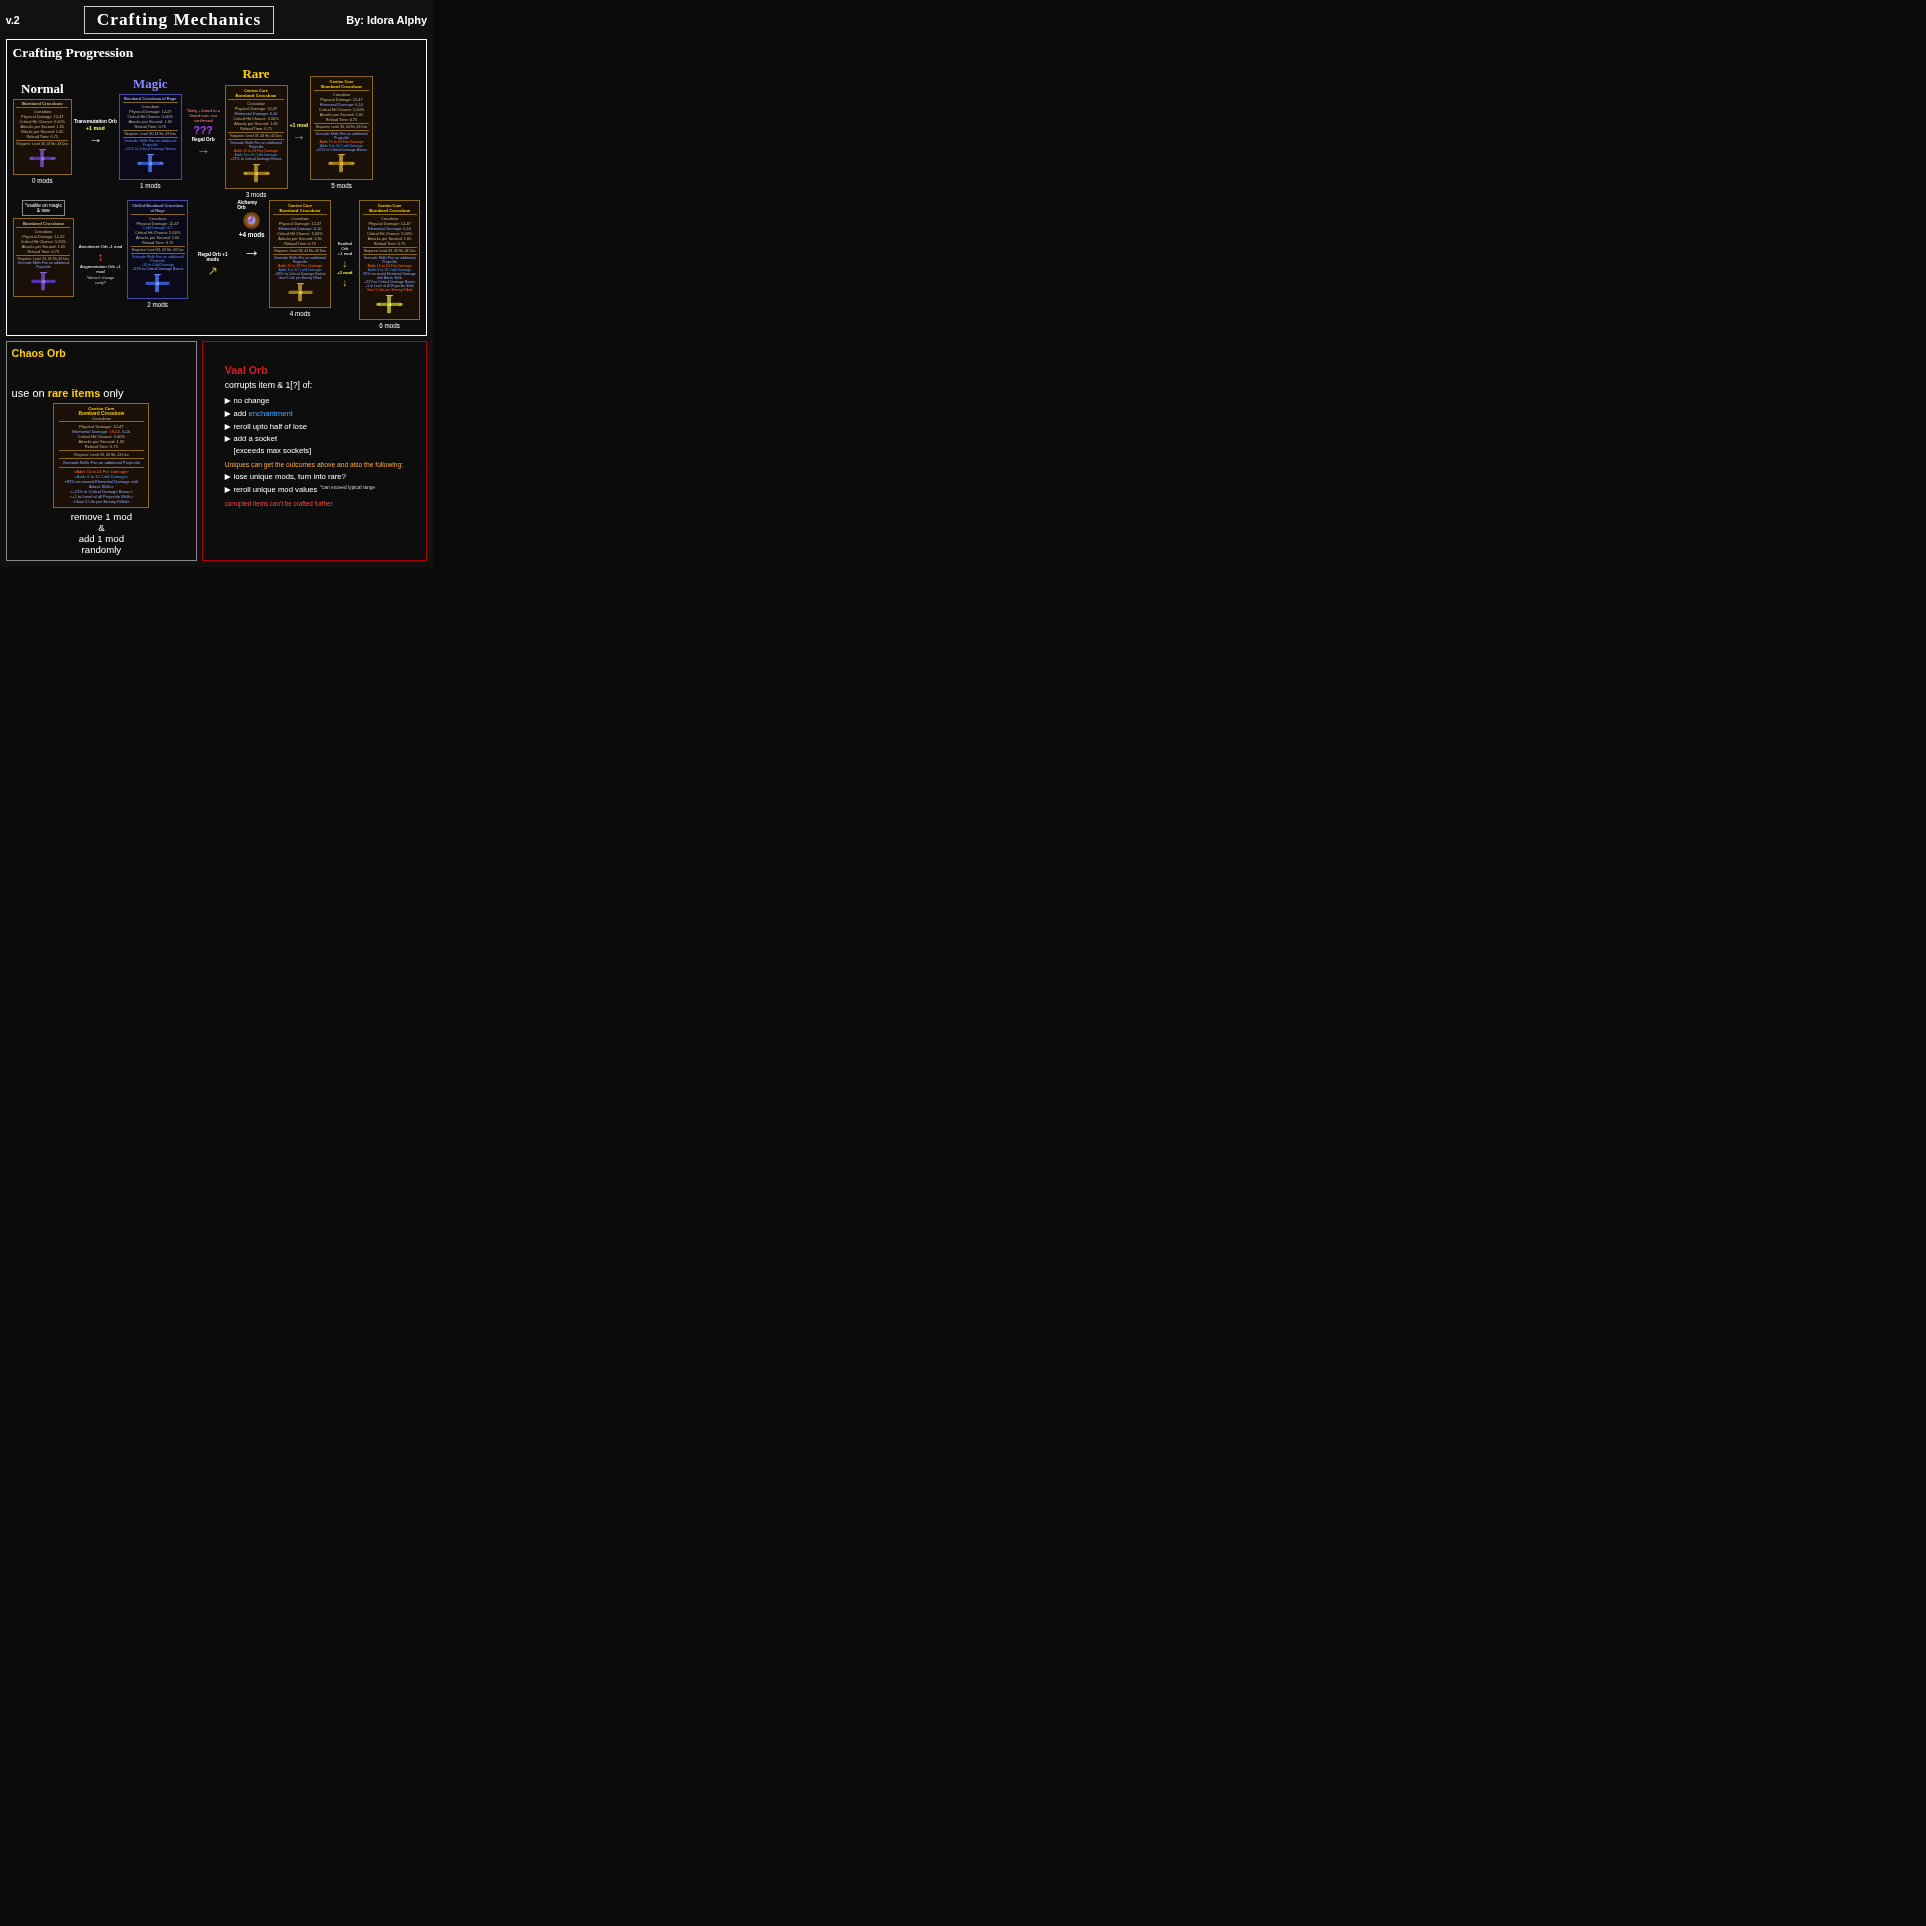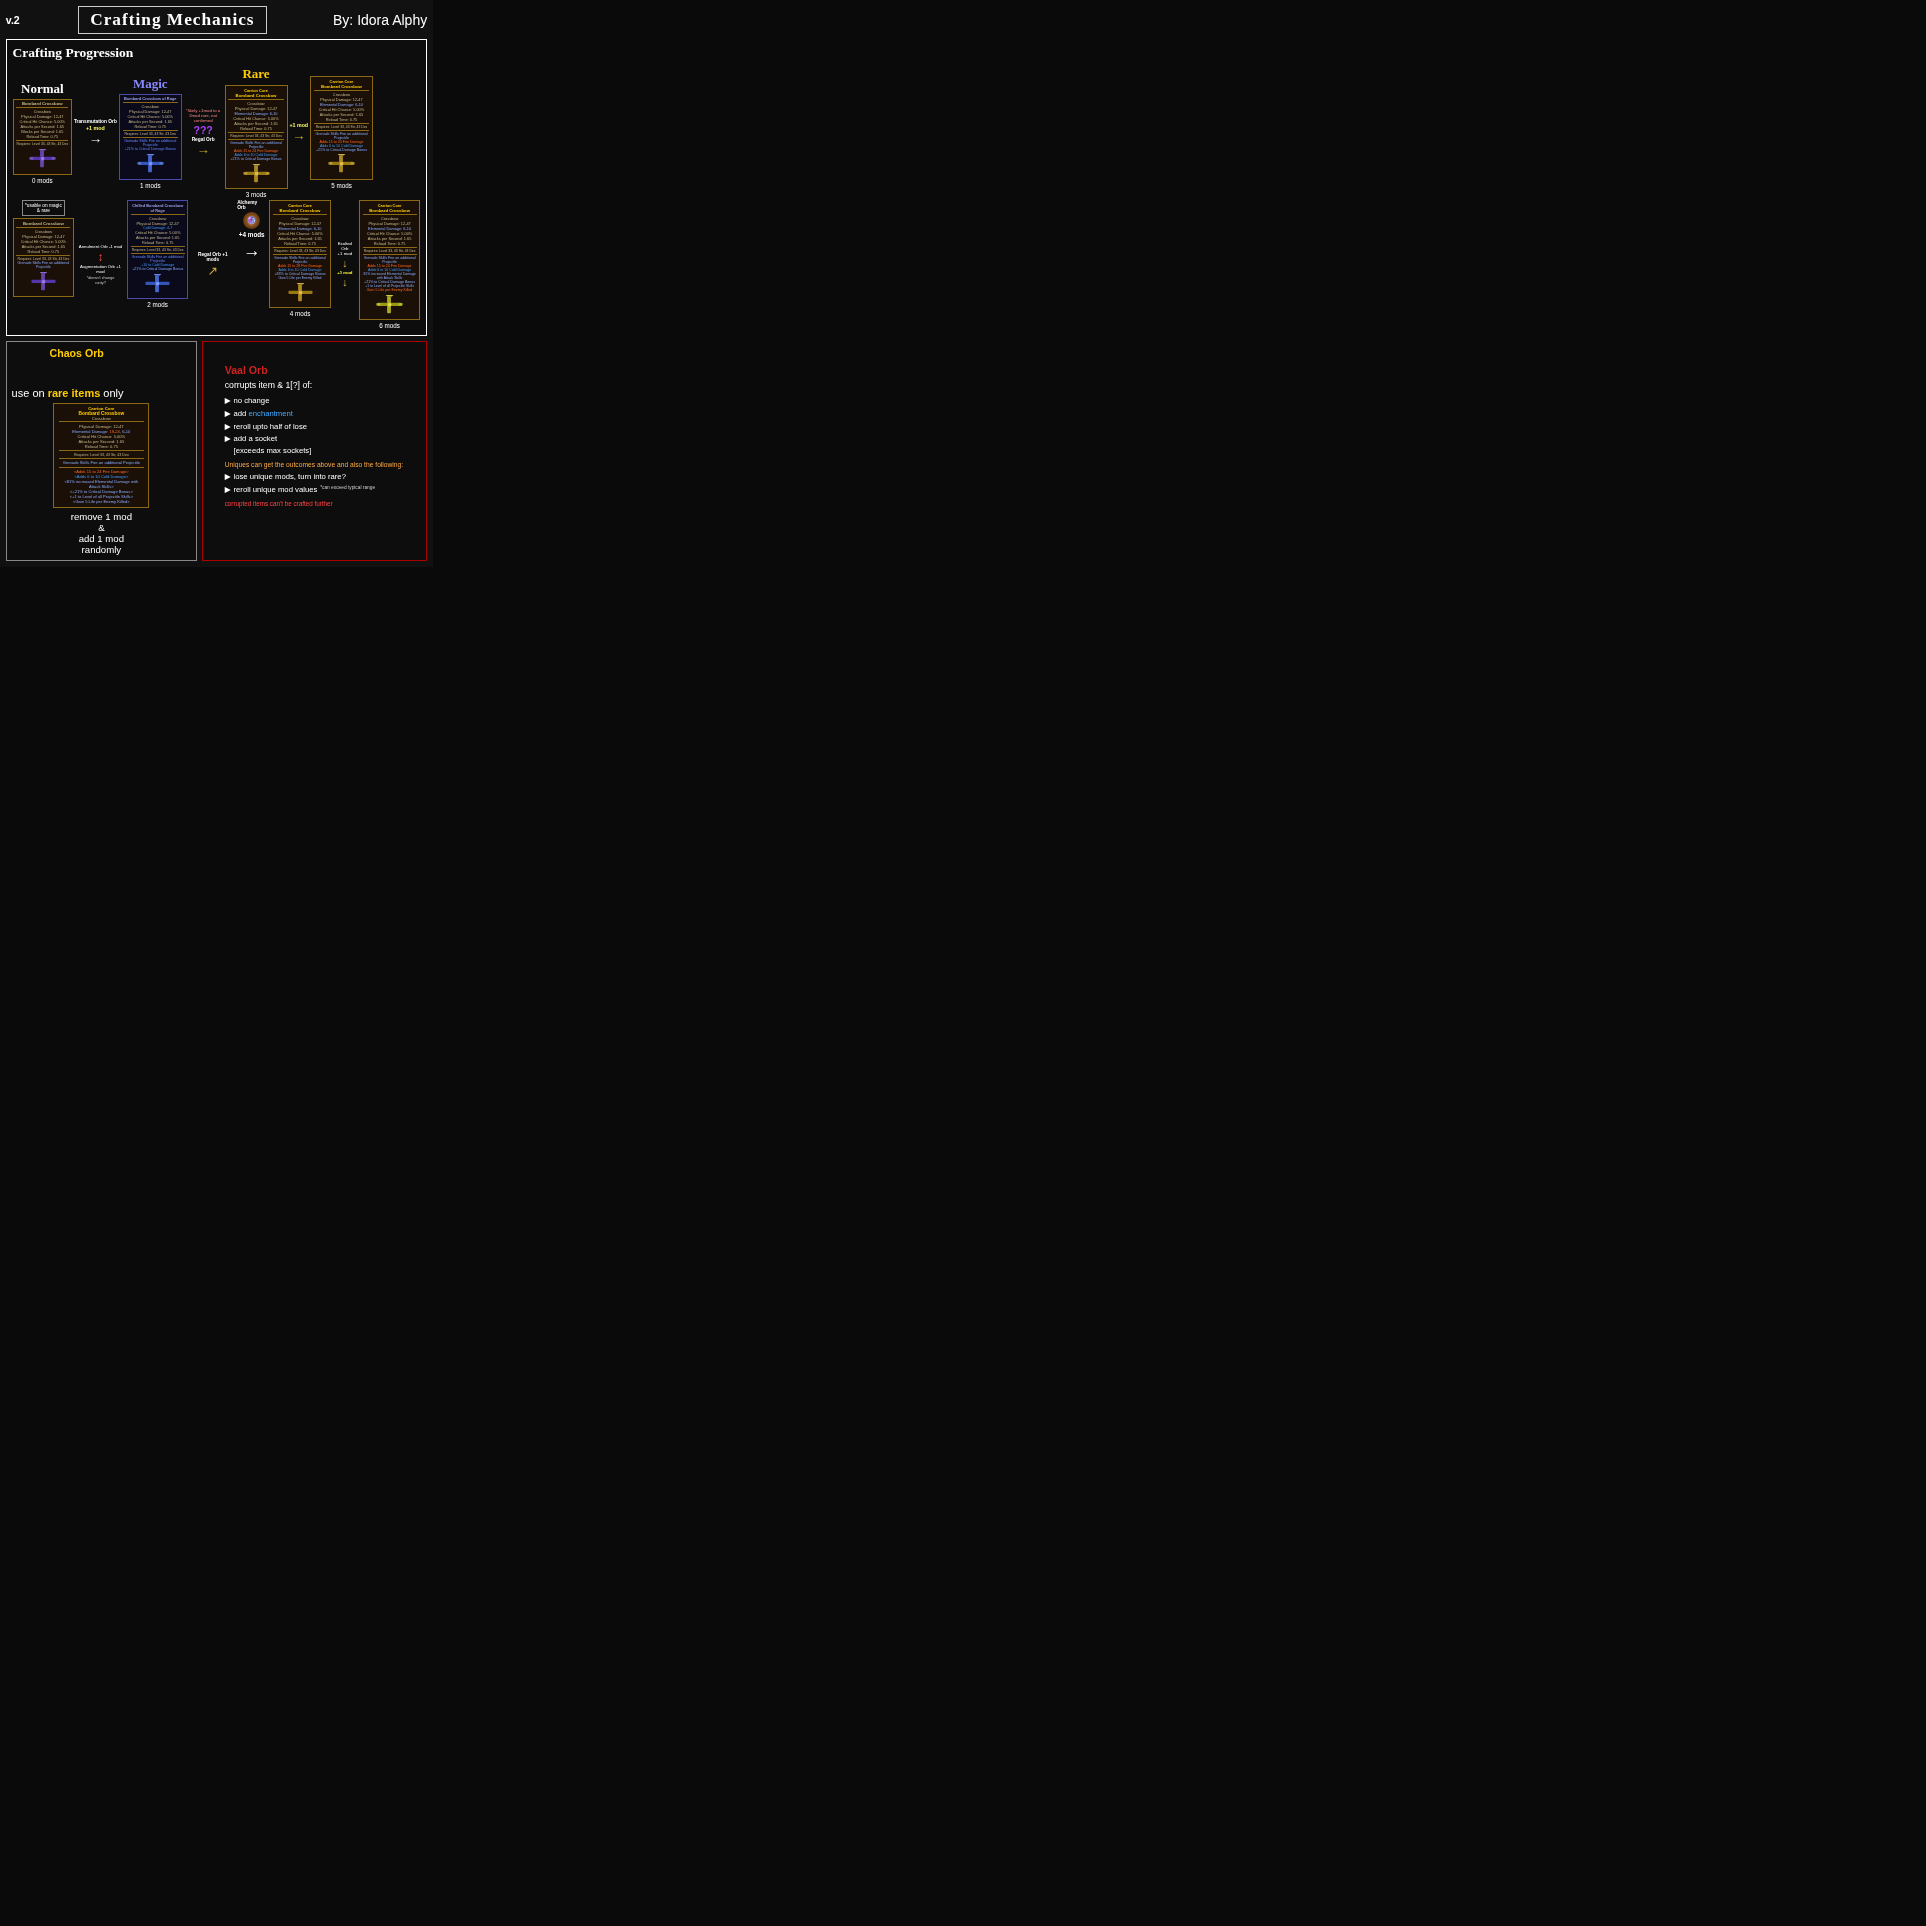--- a/index.html
+++ b/index.html
@@ -34,23 +34,23 @@
       background: #111;
     }
     .header-title {
       font-size: 17.3px;
       font-weight: bold;
       color: #fff;
       font-family: 'Times New Roman', serif;
       letter-spacing: 1px;
     }
     .header-author {
-      font-size: 14px;
-      color: #fff;
-      font-weight: normal;
+      font-size: 11px;
+      color: #fff;
+      font-weight: bold;
       padding-left: 8px;
     }
 
     
     .crafting-progression {
       border: 1.4px solid #fff;
       background: #0d0d0d;
       padding: 5.8px;
       margin-bottom: 4.8px;
     }
@@ -178,21 +178,20 @@
       border: 1.4px solid #aa0000;
       background: #0d0d0d;
       padding: 22px;
     }
 
     .chaos-title {
       font-size: 10.6px;
       font-weight: bold;
       color: #ffcc00;
       margin-bottom: 1.9px;
-      margin-left: 38px;
     }
 
     .chaos-subtitle {
       font-size: 11px;
       color: #fff;
       margin-bottom: 3.9px;
       margin-top: 28px;
     }
 
     .vaal-title {

